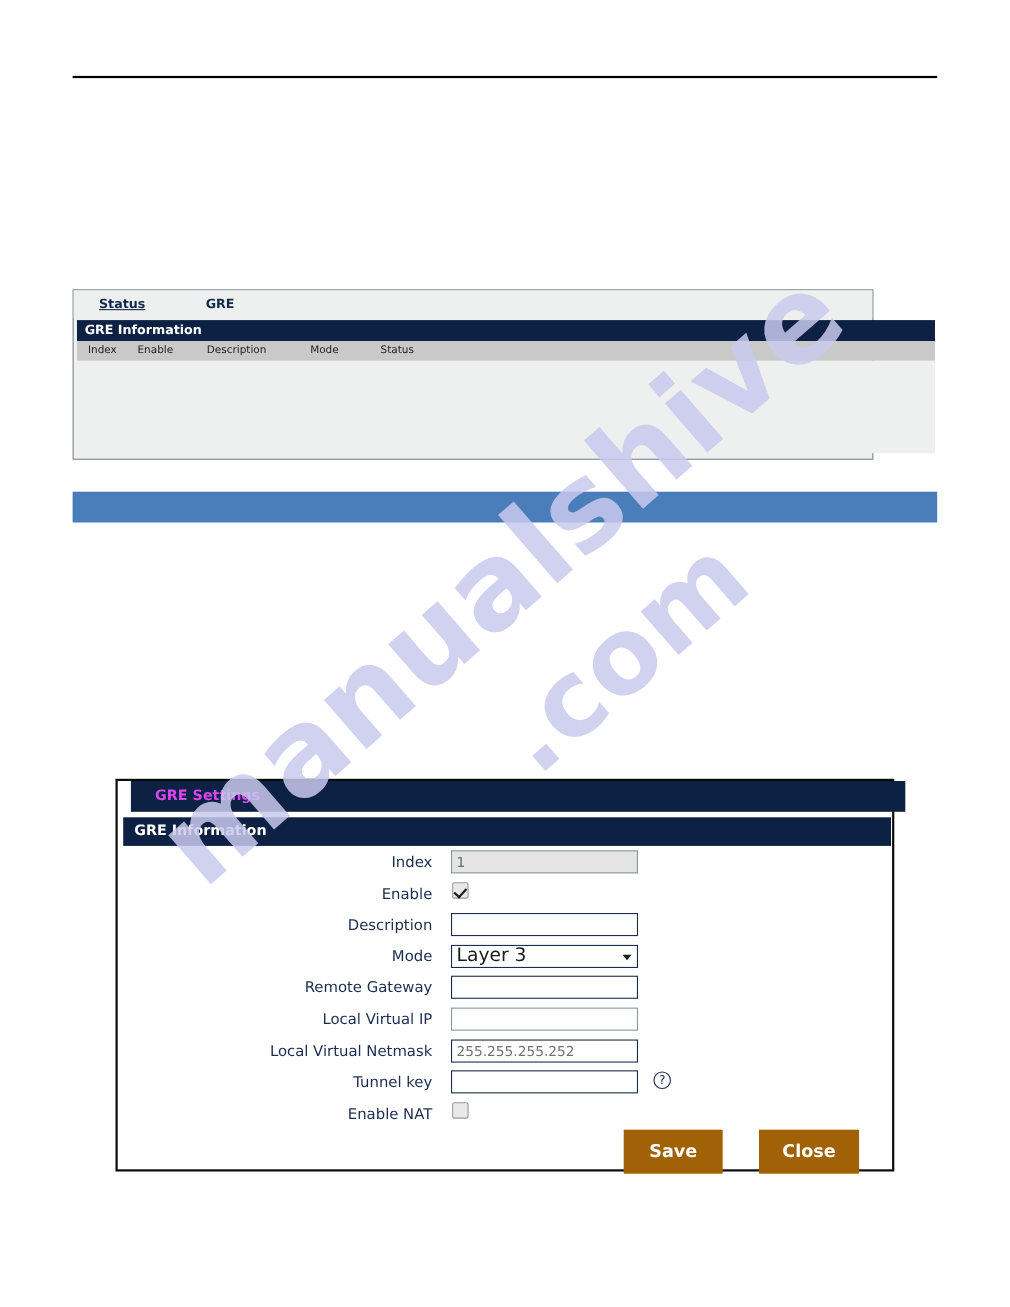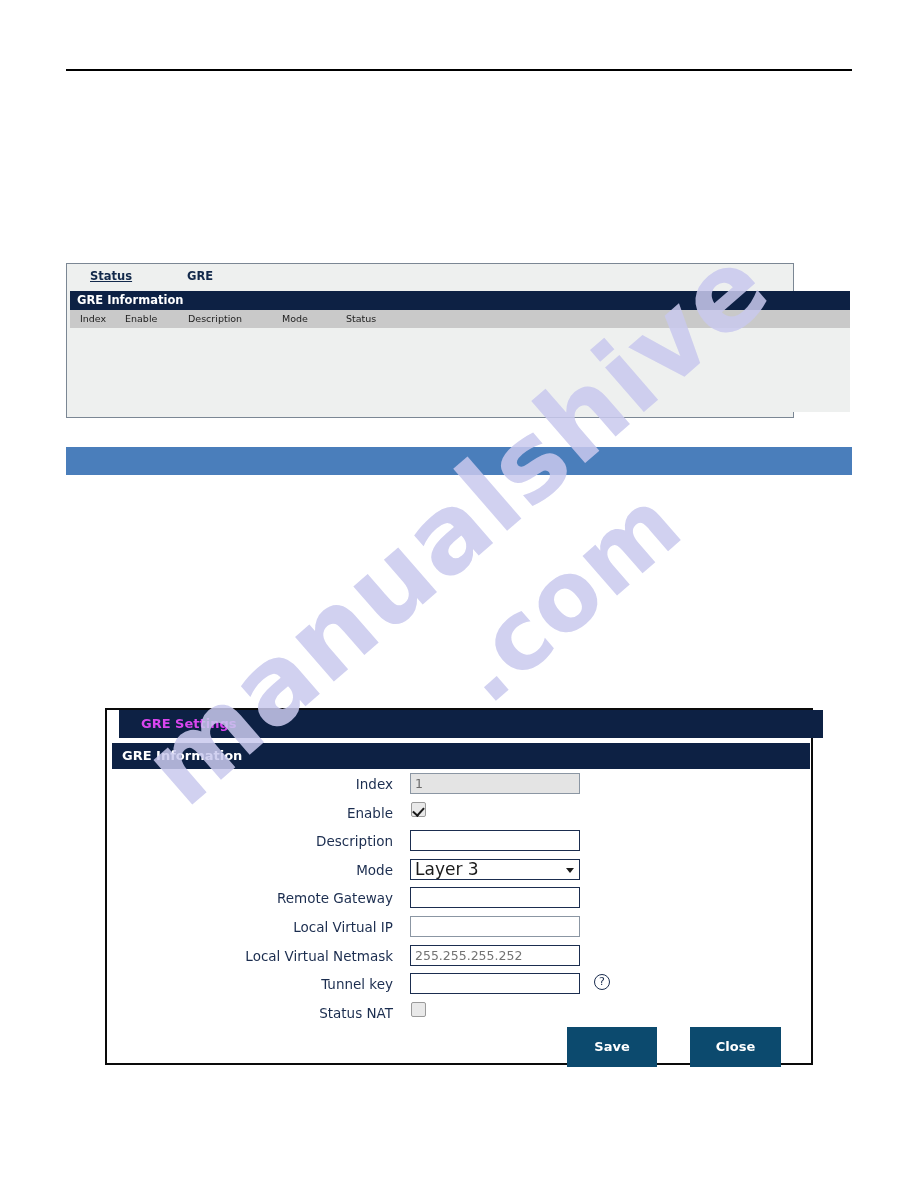--- a/index.html
+++ b/index.html
@@ -300,23 +300,23 @@
     position: absolute;
     left: 0;
     top: 256px;
     width: 704px;
     height: 36px;
   }
   .btn {
     position: absolute;
     top: 0;
     height: 40px;
-    background: #0c4a6e;
+    background: #a16207;
     color: #ffffff;
-    font-size: 13px;
+    font-size: 16px;
     font-weight: 700;
     font-family: "DejaVu Sans", sans-serif;
     text-align: center;
     line-height: 28px;
     border: none;
     cursor: pointer;
   }
   .btn-save { left: 460px; width: 90px; }
   .btn-close { left: 583px; width: 91px; }
 </style>
@@ -397,21 +397,21 @@
       <input class="form-input" type="text" value="255.255.255.252" style="">
     </div>
 
     <div class="form-row">
       <div class="form-label">Tunnel key</div>
       <input class="form-input" type="text" value="" style="">
       <div class="help-icon">?</div>
     </div>
 
     <div class="form-row">
-      <div class="form-label">Status NAT</div>
+      <div class="form-label">Enable NAT</div>
       <div class="form-checkbox"></div>
     </div>
 
     <div class="button-row">
       <button class="btn btn-save">Save</button>
       <button class="btn btn-close">Close</button>
     </div>
 
   </div>
 </div>

